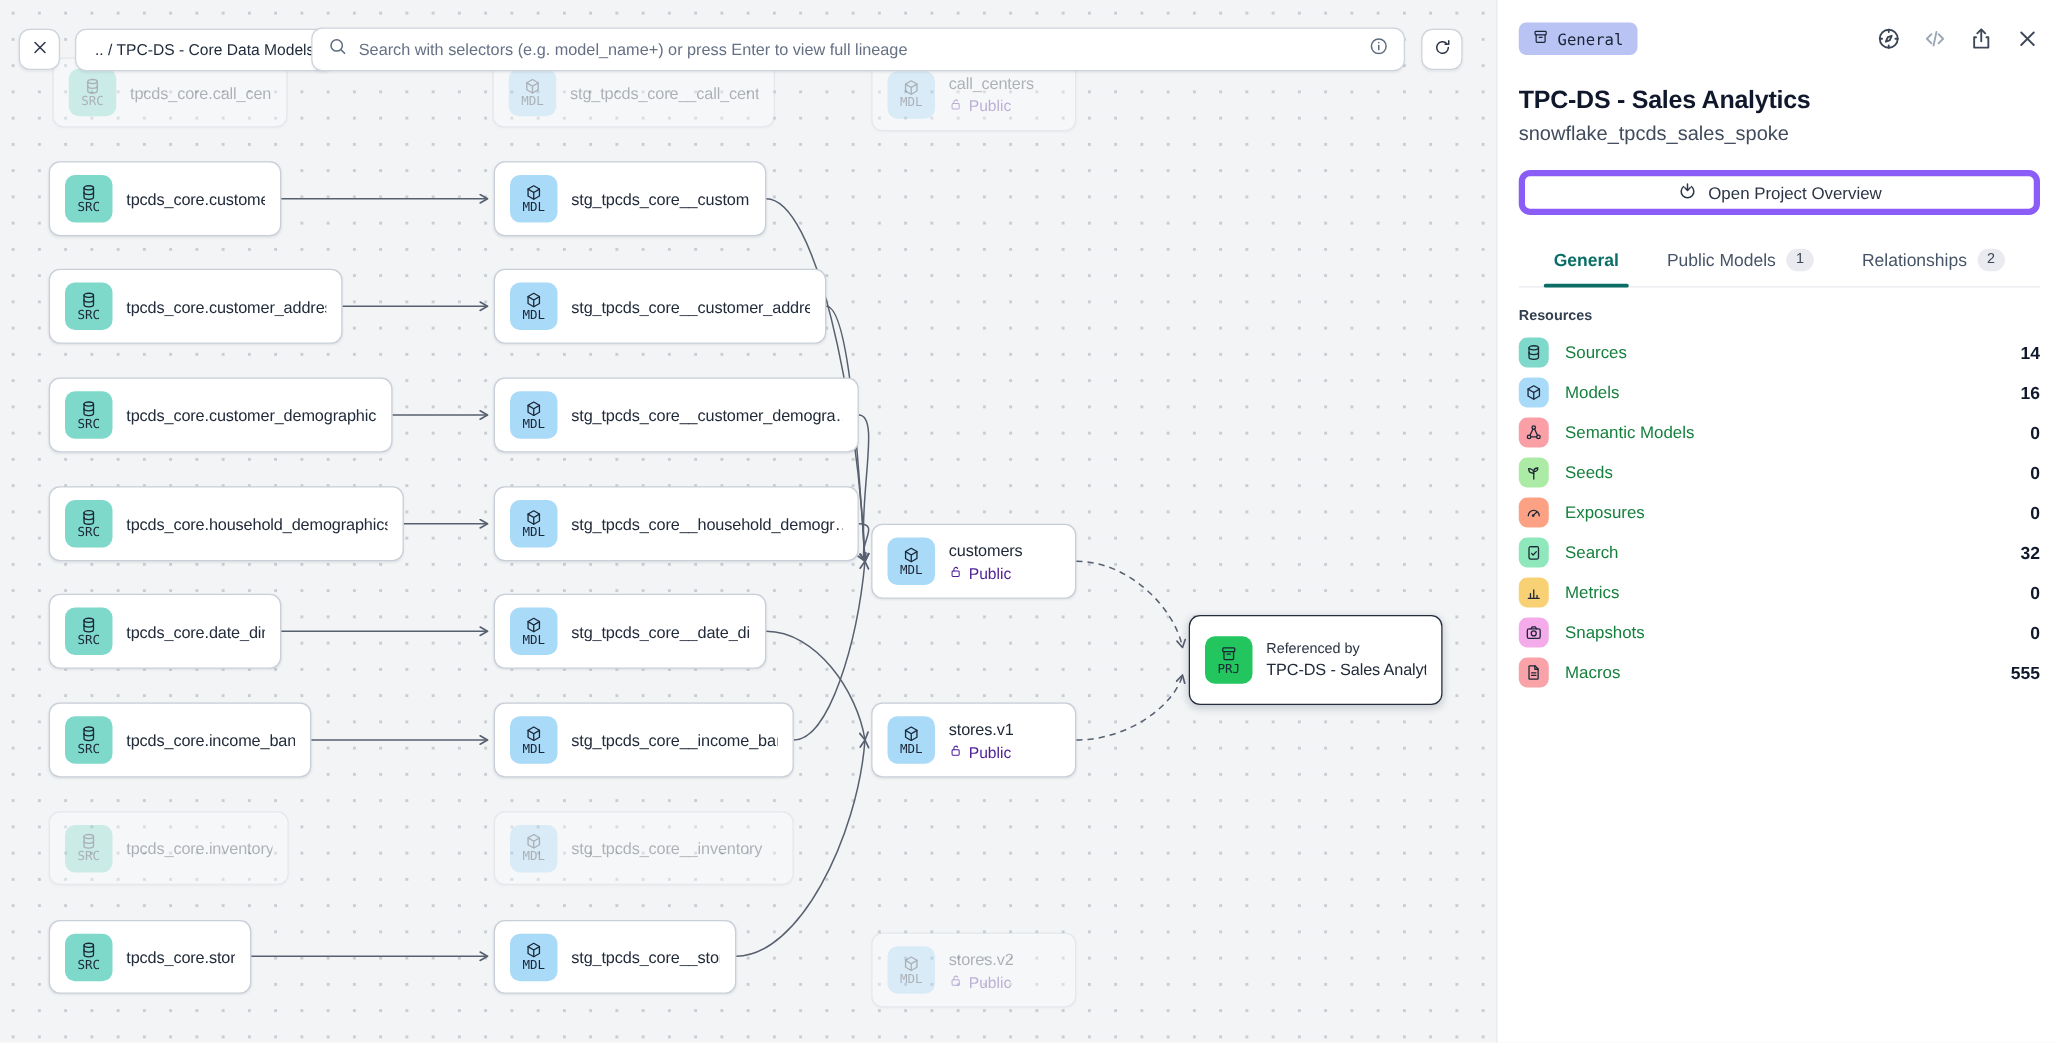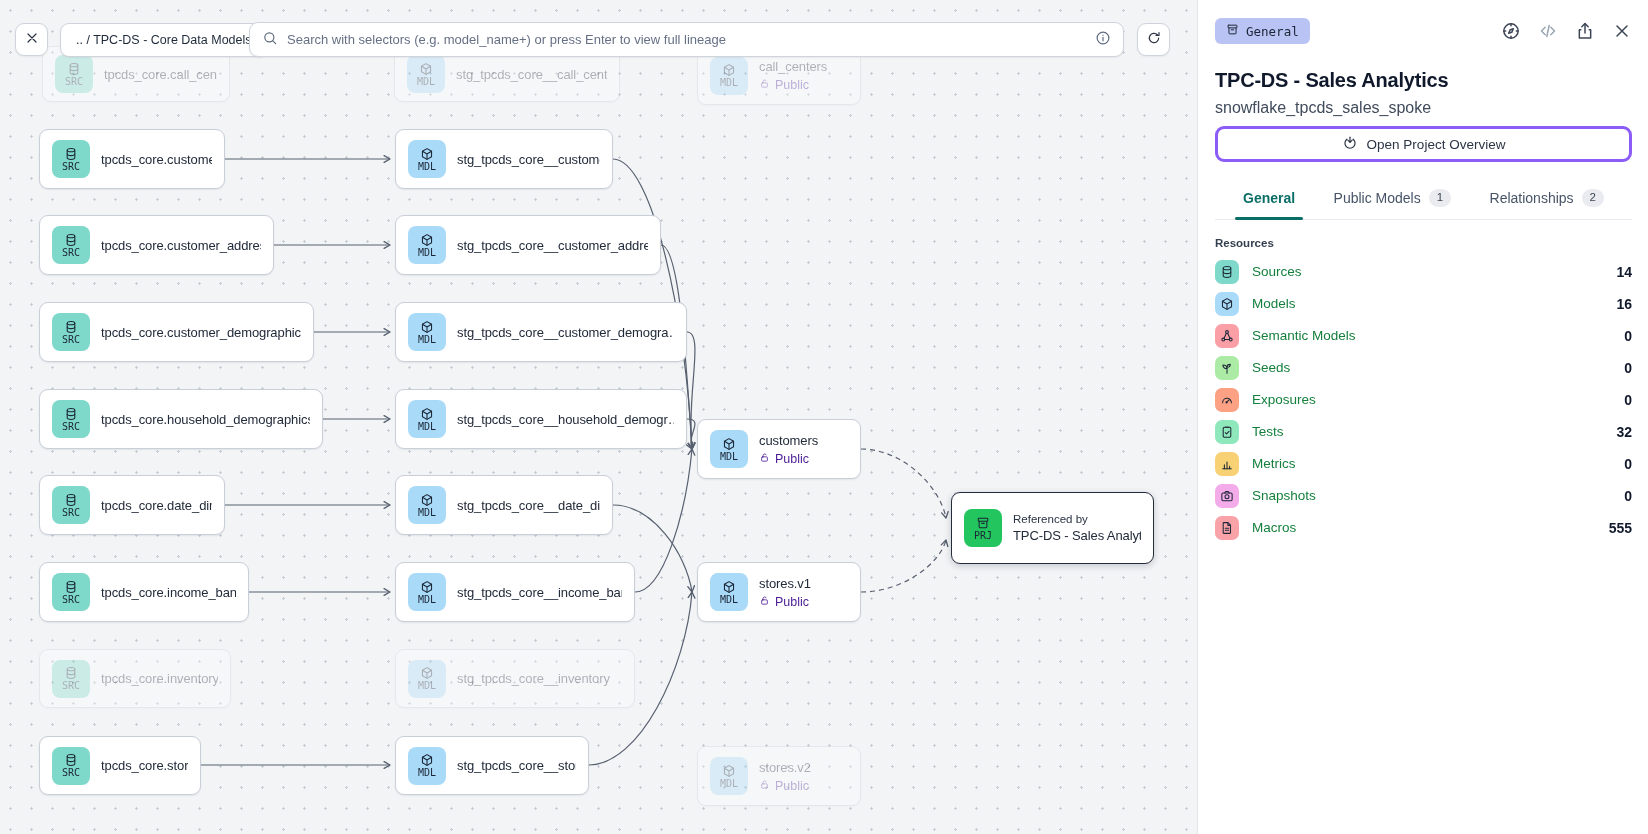--- a/index.html
+++ b/index.html
@@ -67,22 +67,22 @@
   .badge-project svg { width: 13px; height: 13px; }
   .head-icons { display: flex; gap: 17px; align-items: center; }
   .head-icons .hicon { width: 20px; height: 20px; color: #3c4656; cursor: pointer; display: inline-flex; }
   .head-icons .hicon svg { width: 20px; height: 20px; }
   .head-icons .hicon.muted { color: #9aa6b4; }
 
   .panel-title { font-size: 20px; font-weight: 700; color: #10182b; margin-top: 25px; letter-spacing: -.2px; }
   .panel-sub { font-size: 16px; color: #404b5c; margin-top: 7px; }
 
   .overview-btn {
-    margin-top: 9px; width: 100%; height: 36px; background: #fff;
-    border: 3px solid #8b5cf6; border-radius: 9px;
+    margin-top: 19px; width: 100%; height: 36px; background: #fff;
+    border: 5px solid #8b5cf6; border-radius: 9px;
     display: flex; align-items: center; justify-content: center; gap: 9px;
     font-size: 13.5px; color: #2c3545; font-family: "Liberation Sans", sans-serif; cursor: pointer;
   }
   .overview-btn svg { width: 16px; height: 16px; }
 
   .tabs { display: flex; justify-content: space-between; margin-top: 21px; padding: 0 26px; border-bottom: 1px solid #e7eaee; text-align: center; }
   .tab { position: relative; display: flex; align-items: center; gap: 8px; padding: 6px 2px 12px; font-size: 14px; color: #475467; cursor: pointer; }
   .tab.active { color: #0a6e67; font-weight: 700; }
   .tab.active::after { content: ""; position: absolute; left: -6px; right: -6px; bottom: -1px; height: 3px; background: #0a6e67; border-radius: 2px; }
   .tab-badge { background: #e9ebf0; color: #3f4754; font-size: 11.5px; border-radius: 10px; padding: 2px 8px; line-height: 1.2; }
@@ -585,21 +585,21 @@
           <span class="res-count">0</span>
         </div>
         <div class="res-row">
           <span class="res-icon" style="background:#8fe8bb">
             <svg viewBox="0 0 24 24">
               <rect x="5.5" y="4" width="13" height="17" rx="2"></rect>
               <path d="M9 4h6"></path>
               <path d="M9 13.2l2.2 2.2 4.3-4.6"></path>
             </svg>
           </span>
-          <span class="res-label">Tests</span>
+          <span class="res-label">Search</span>
           <span class="res-count">32</span>
         </div>
         <div class="res-row">
           <span class="res-icon" style="background:#f8d174">
             <svg viewBox="0 0 24 24">
               <path d="M4.5 20h15"></path>
               <path d="M7.5 20v-6.5M12 20V8.5M16.5 20v-4"></path>
             </svg>
           </span>
           <span class="res-label">Metrics</span>

